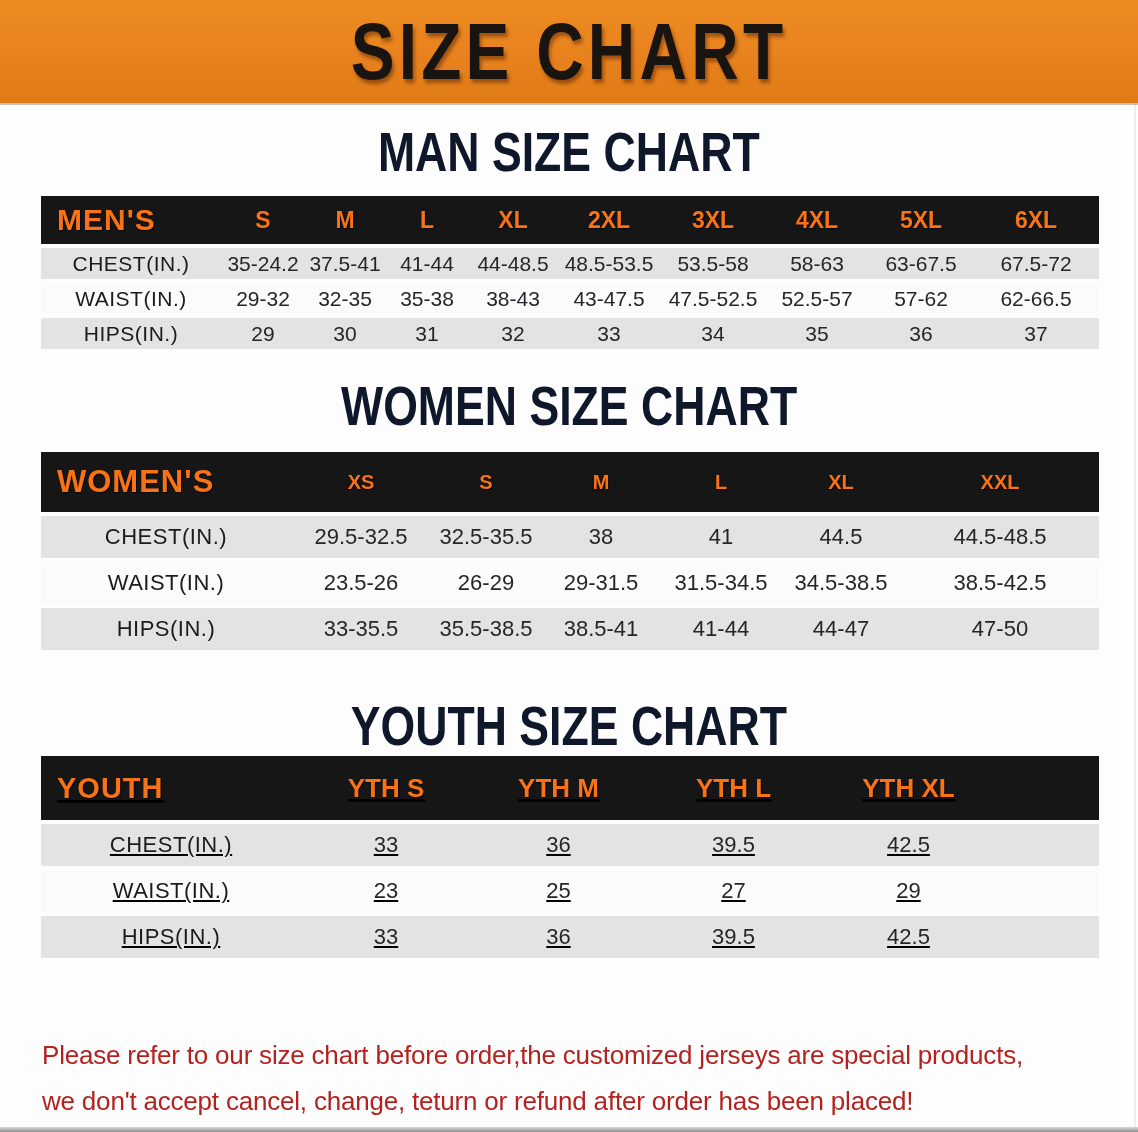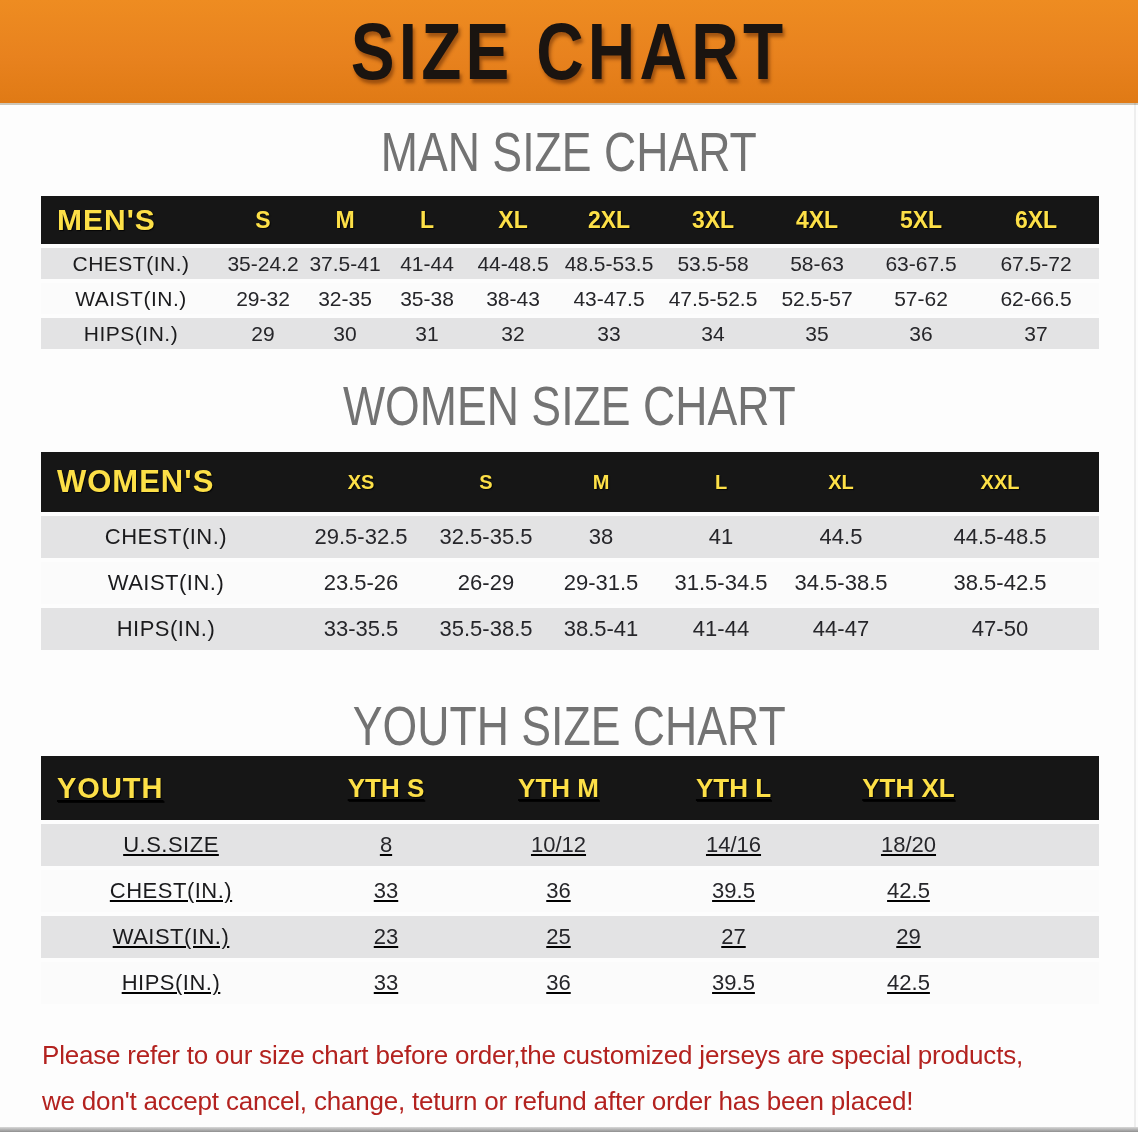--- a/index.html
+++ b/index.html
@@ -16,39 +16,39 @@
   }
   .banner-text{
     font-size:62px;font-weight:800;color:#1a1410;letter-spacing:4px;
     transform:scale(1.06,1.30);transform-origin:center;
     text-shadow:2px 3px 3px rgba(70,25,0,.45);
     white-space:nowrap;
   }
   
   .section-title{
     position:absolute;left:0;width:1138px;text-align:center;
-    font-weight:400;color:#737373;white-space:nowrap;
+    font-weight:700;color:#0f172a;white-space:nowrap;
   }
   .section-title .tt{
     display:inline-block;font-size:46px;letter-spacing:0px;
     transform:scale(0.97,1.22);transform-origin:center;
   }
   #title-men{top:124px;}
   #title-women{top:378px;}
   #title-youth{top:698px;}
   
   table.size-table{
     position:absolute;left:41px;width:1058px;
     border-collapse:separate;border-spacing:0 4px;table-layout:fixed;
   }
   #table-men{top:192px;}
   #table-women{top:448px;}
   #table-youth{top:752px;text-decoration:underline;}
   table.size-table th{
-    background:#161616;color:#fde047;font-weight:600;
+    background:#161616;color:#f97316;font-weight:600;
     text-align:center;overflow:hidden;white-space:nowrap;
     text-shadow:1px 1px 1px rgba(0,0,0,.8);
   }
   table.size-table th:first-child{
     text-align:left;padding-left:16px;font-weight:800;letter-spacing:1px;
   }
   #table-men th{height:46px;font-size:23px;}
   #table-men th:first-child{font-size:30px;}
   #table-women th{height:58px;font-size:20px;}
   #table-women th:first-child{font-size:31px;}
@@ -230,28 +230,20 @@
         <th>YOUTH</th>
         <th>YTH S</th>
         <th>YTH M</th>
         <th>YTH L</th>
         <th>YTH XL</th>
         <th></th>
       </tr>
     </thead>
     <tbody>
       <tr>
-        <td>U.S.SIZE</td>
-        <td>8</td>
-        <td>10/12</td>
-        <td>14/16</td>
-        <td>18/20</td>
-        <td></td>
-      </tr>
-      <tr>
         <td>CHEST(IN.)</td>
         <td>33</td>
         <td>36</td>
         <td>39.5</td>
         <td>42.5</td>
         <td></td>
       </tr>
       <tr>
         <td>WAIST(IN.)</td>
         <td>23</td>

